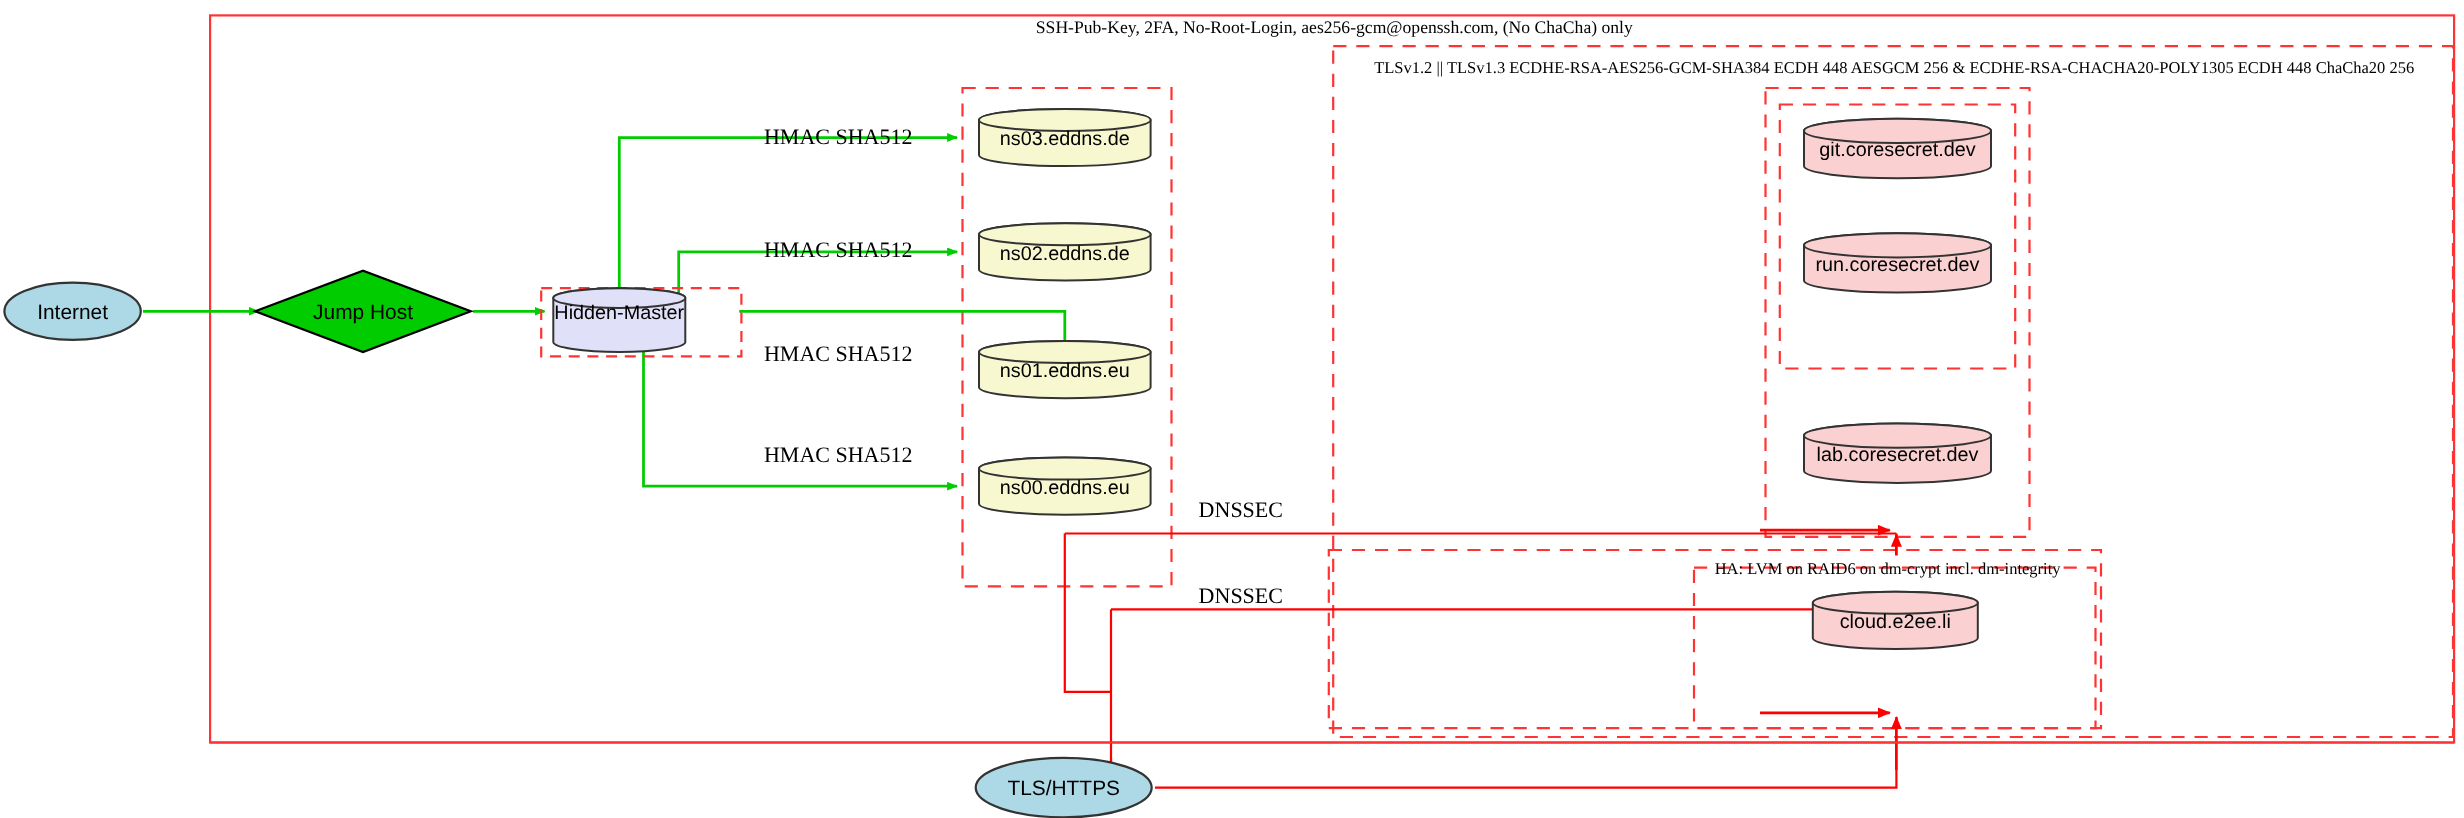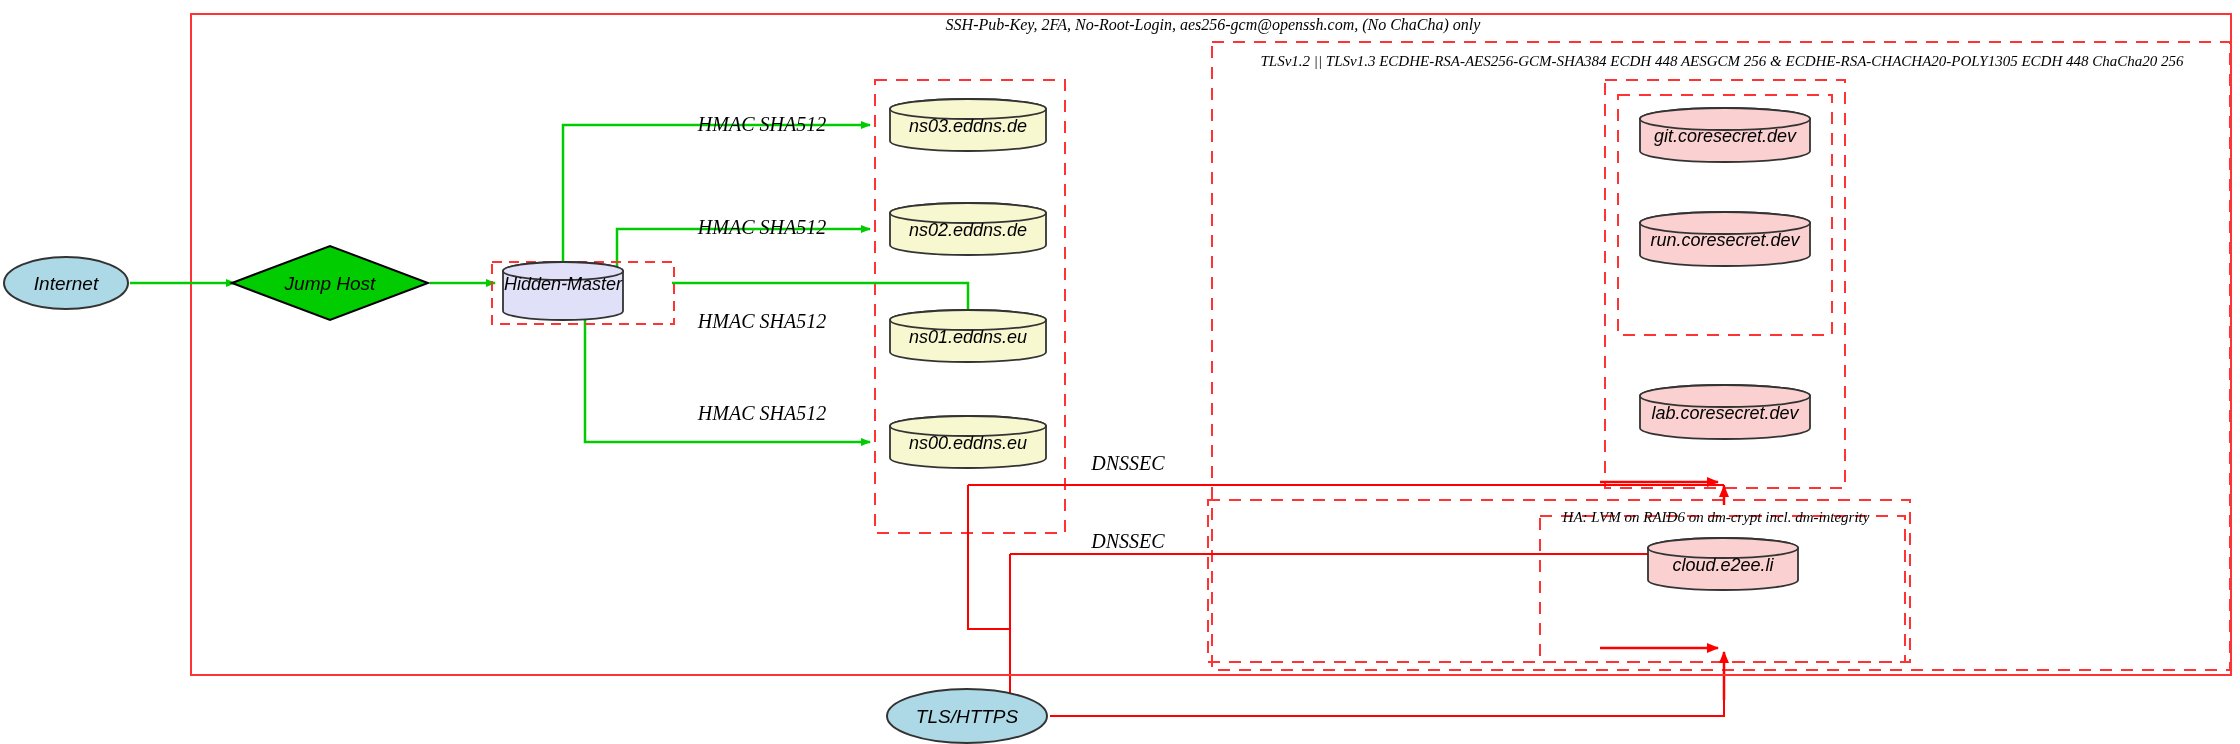--- a/index.html
+++ b/index.html
@@ -1,17 +1,17 @@
 <!DOCTYPE html>
 <html><head>
 <meta charset="utf-8">
 <style>
   html,body{margin:0;padding:0;background:#ffffff;}
   body{width:2240px;height:744px;overflow:hidden;font-family:"Liberation Sans",sans-serif;}
-  #stage{position:relative;width:2240px;height:720px;font-style:italic;}
+  #stage{position:relative;width:2240px;height:720px;}
   svg#diagram{position:absolute;left:0;top:0;width:2240px;height:744px;}
   .serif-lbl{font-family:"Liberation Serif",serif;}
   .sans-lbl{font-family:"Liberation Sans",sans-serif;}
 </style>
 </head>
 <body>
 
 <div id="stage">
 <svg id="diagram" viewBox="0 0 2240 744">
   <defs>

